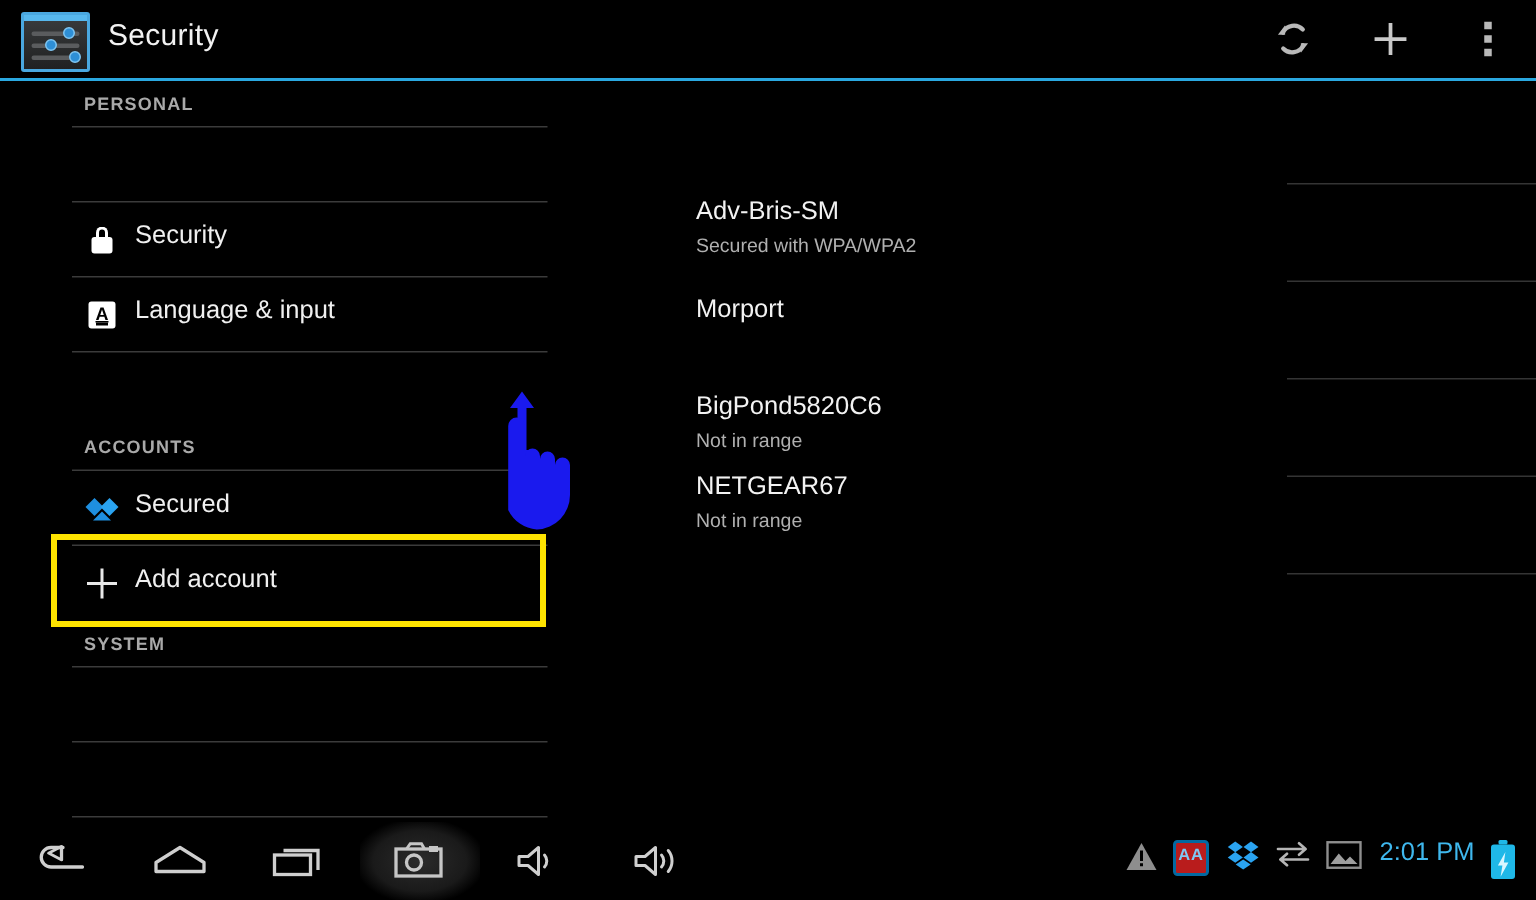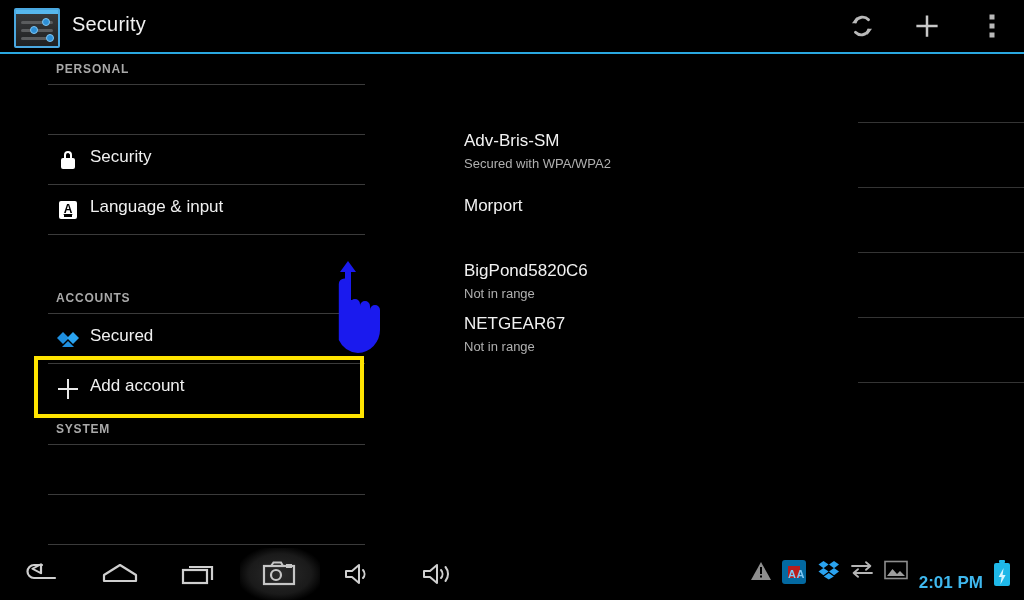--- a/index.html
+++ b/index.html
@@ -76,25 +76,25 @@
   .rdiv{position:absolute;left:458px;width:519px;height:1px;background:#343434;}
 
   
   .navbar{position:absolute;left:0;bottom:0;width:1024px;height:52px;background:#000;}
   .nbtn{position:absolute;top:0;width:80px;height:52px;cursor:pointer;}
   .nbtn svg{position:absolute;left:50%;top:50%;transform:translate(-50%,-50%);}
   .nbtn.press{background:radial-gradient(ellipse at center,#2b2b2b 0%,#1a1a1a 55%,#000 78%);}
 
   .tray{position:absolute;right:0;bottom:0;height:52px;}
   .tico{position:absolute;top:12px;cursor:pointer;}
-  .aa-badge{position:absolute;width:24px;height:24px;background:#b91c1c;border:6px solid #0369a1;
+  .aa-badge{position:absolute;width:24px;height:24px;background:#b91c1c;border:2px solid #0369a1;
     border-radius:3px;box-sizing:border-box;}
   .aa-badge span{position:absolute;left:0;right:0;top:2px;text-align:center;font-size:11px;
     font-weight:bold;color:#7fc8f5;letter-spacing:.5px;}
-  .clock{position:absolute;top:25px;font-size:17px;color:#3fb8ee;white-space:nowrap;font-weight:bold;}
+  .clock{position:absolute;top:10px;font-size:17px;color:#3fb8ee;white-space:nowrap;}
   .batt{position:absolute;top:12px;width:16px;height:26px;}
   .batt .body{position:absolute;left:0;top:3px;width:16px;height:23px;background:#1fb8e8;border-radius:2px;}
   .batt .cap{position:absolute;left:5px;top:0;width:6px;height:3px;background:#1fb8e8;border-radius:1px;}
 </style>
 </head>
 <body>
 
 <div id="app">
 
   <div class="actionbar">

